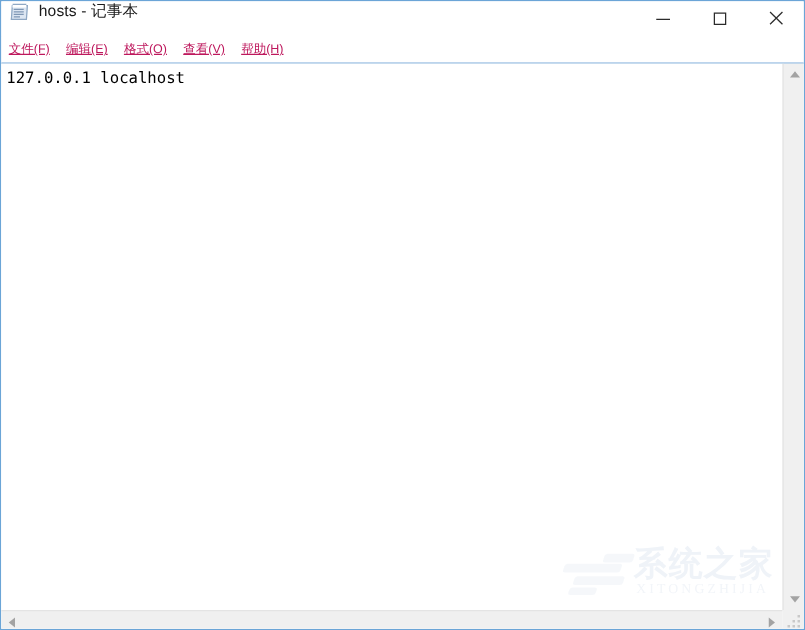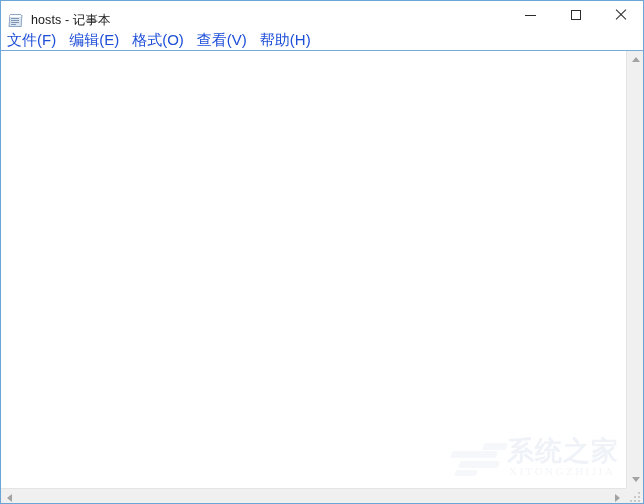--- a/index.html
+++ b/index.html
@@ -20,21 +20,21 @@
     border: 1px solid #6ba5d7;
     overflow: hidden;
   }
 
   
   .titlebar {
     position: relative;
     height: 28px;
     background: #ffffff;
     display: flex;
-    align-items: flex-end;
+    align-items: flex-start;
   }
   .title-left {
     display: flex;
     align-items: center;
     padding-left: 7px;
     flex: 1;
     min-width: 0;
   }
   .app-icon {
     width: 16px;
@@ -132,25 +132,26 @@
   
   .menubar {
     height: 21px;
     display: flex;
     align-items: center;
     padding-left: 6px;
     background: #ffffff;
     border-bottom: 1px solid #7aaad9;
   }
   .menu-item {
-    font-size: 15px;
-    color: #1d4ed8;
+    font-size: 10px;
+    color: #be185d;
     margin-right: 13px;
     white-space: nowrap;
     line-height: 21px;
+    text-decoration: underline;
   }
 
   
   .editor-wrap {
     position: relative;
     height: 454px;
     background: #ffffff;
   }
   .text-area {
     position: absolute;
@@ -335,20 +336,21 @@
     <span class="menu-item">文件(F)</span>
     <span class="menu-item">编辑(E)</span>
     <span class="menu-item">格式(O)</span>
     <span class="menu-item">查看(V)</span>
     <span class="menu-item">帮助(H)</span>
   </div>
 
   <div class="editor-wrap">
 
     <div class="text-area">
+      <div class="code-line">127.0.0.1 localhost</div>
     </div>
 
     <div class="watermark">
       <div class="wm-logo">
         <span class="wm-swoosh wm-s4"></span>
         <span class="wm-swoosh wm-s1"></span>
         <span class="wm-swoosh wm-s2"></span>
         <span class="wm-swoosh wm-s3"></span>
       </div>
       <div class="wm-cn">系统之家</div>

